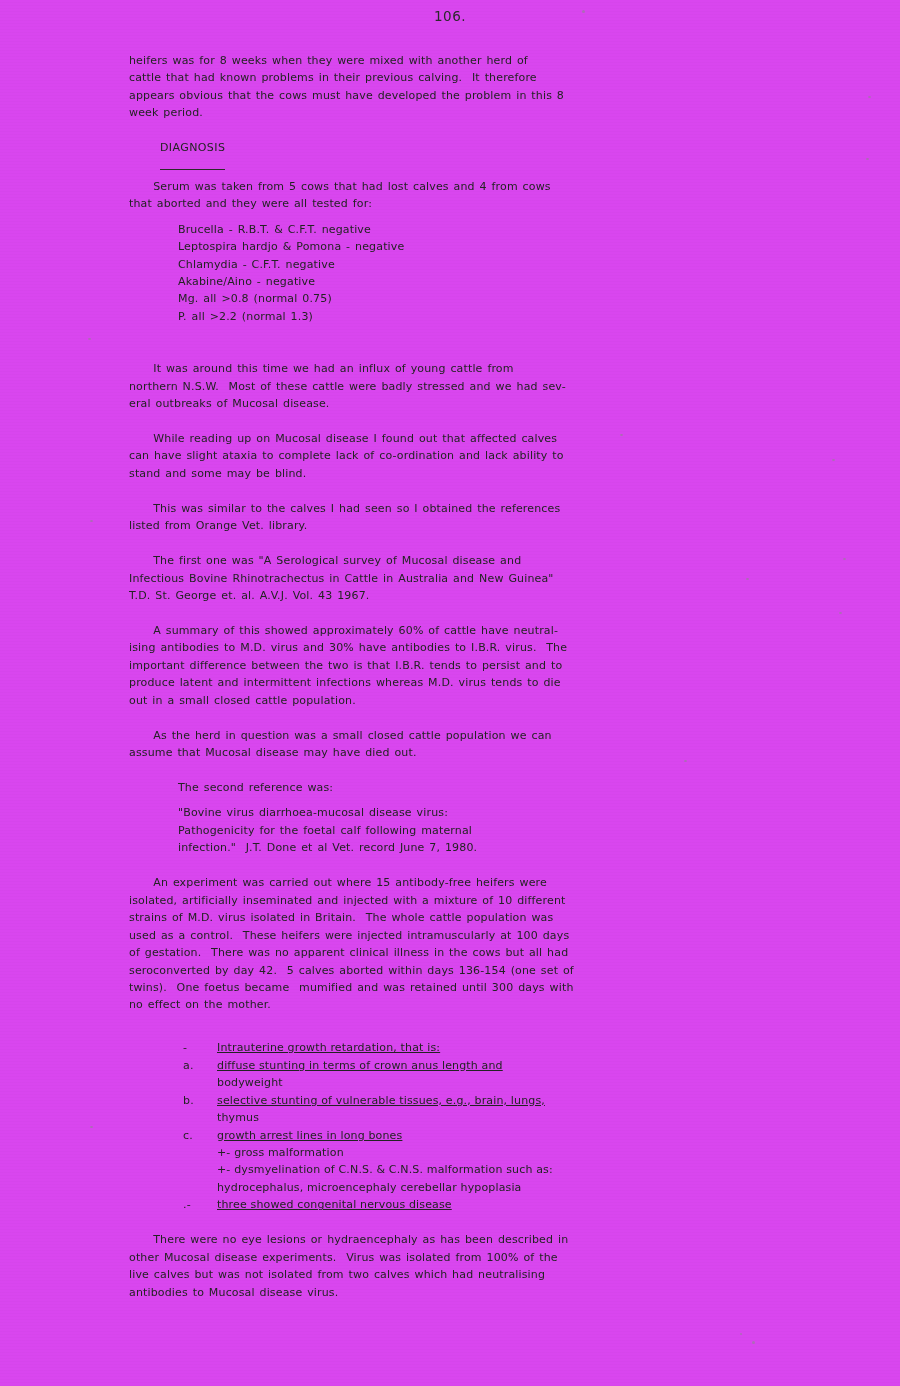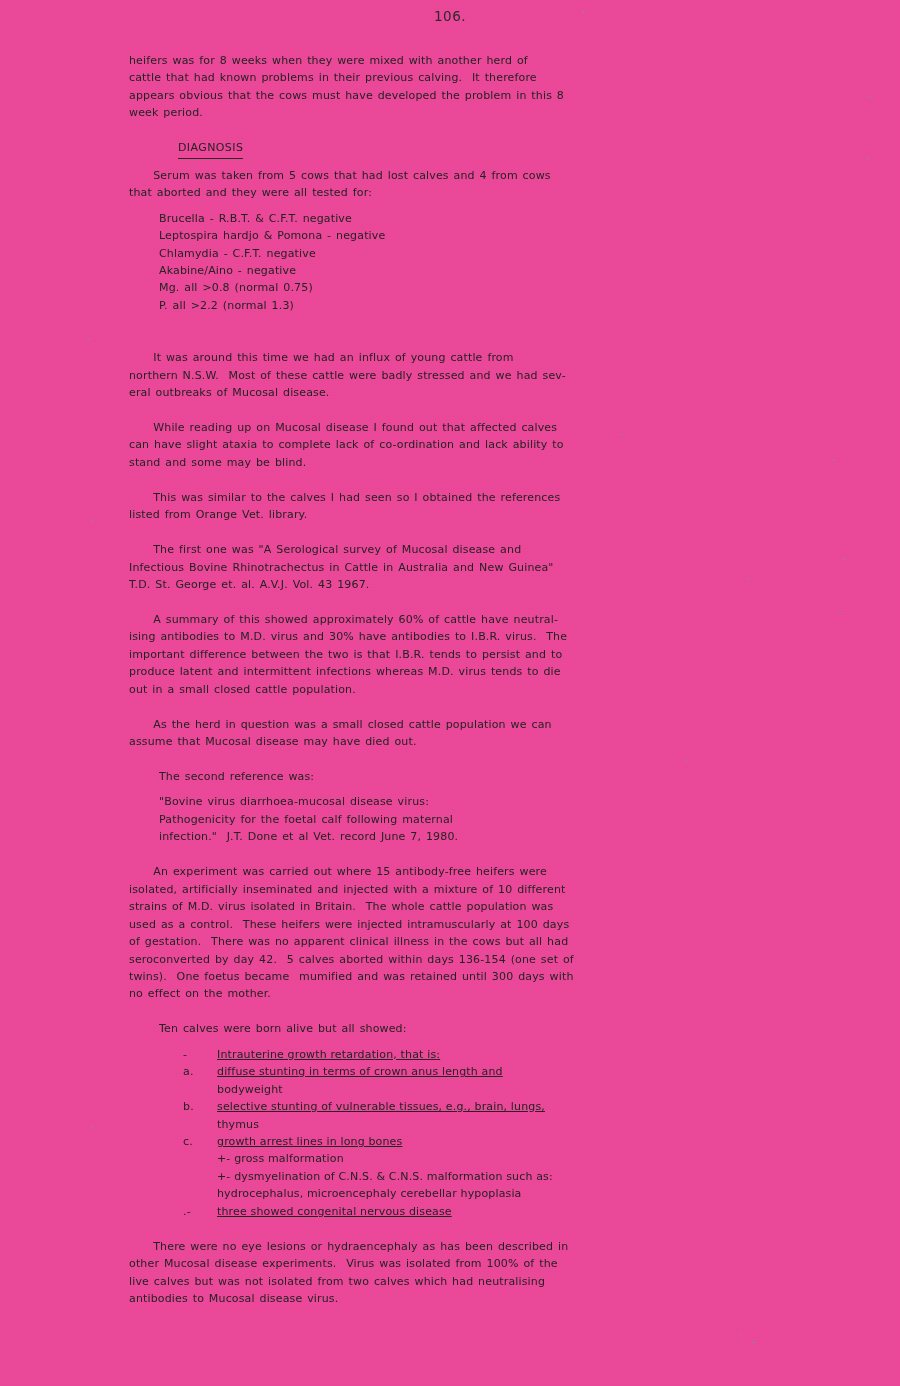--- a/index.html
+++ b/index.html
@@ -15,21 +15,21 @@
     overflow: hidden;
     font-family: "DejaVu Sans Mono", "Liberation Mono", monospace;
     color: #1a1a1a;
     -webkit-font-smoothing: none;
   }
 
   
   .page {
     position: absolute;
     inset: 0;
-    background: #ec4899;
+    background: #d946ef;
   }
 
   .page-number {
     position: absolute;
     top: 8px;
     left: 0;
     width: 900px;
     text-align: center;
     font-family: "DejaVu Sans", "Liberation Sans", sans-serif;
     font-size: 13.5px;
@@ -65,28 +65,28 @@
 
   .gap {
     height: 17.45px;
   }
   .gap-sm {
     height: 8px;
   }
 
   
   .indent {
-    margin-left: 30px;
+    margin-left: 49px;
   }
 
   .heading {
-    margin-left: 49px;
+    margin-left: 31px;
     display: inline-block;
     border-bottom: 1.4px solid #2a2a2a;
-    padding-bottom: 1px;
+    padding-bottom: 12px;
     letter-spacing: 0.4px;
   }
   .heading-row { margin: 0; }
 
   
   .list {
     margin-left: 54px;
   }
   .list-row {
     display: flex;
@@ -222,21 +222,20 @@
 isolated, artificially inseminated and injected with a mixture of 10 different
 strains of M.D. virus isolated in Britain.  The whole cattle population was
 used as a control.  These heifers were injected intramuscularly at 100 days
 of gestation.  There was no apparent clinical illness in the cows but all had
 seroconverted by day 42.  5 calves aborted within days 136-154 (one set of
 twins).  One foetus became  mumified and was retained until 300 days with
 no effect on the mother.</p>
 
     <div class="gap"></div>
 
-    <p class="para indent">Ten calves were born alive but all showed:</p>
 
     <div class="gap-sm"></div>
 
     <div class="list">
 
       <div class="list-row">
         <span class="marker">-</span>
         <span class="list-text">Intrauterine growth retardation, that is:</span>
       </div>
 

